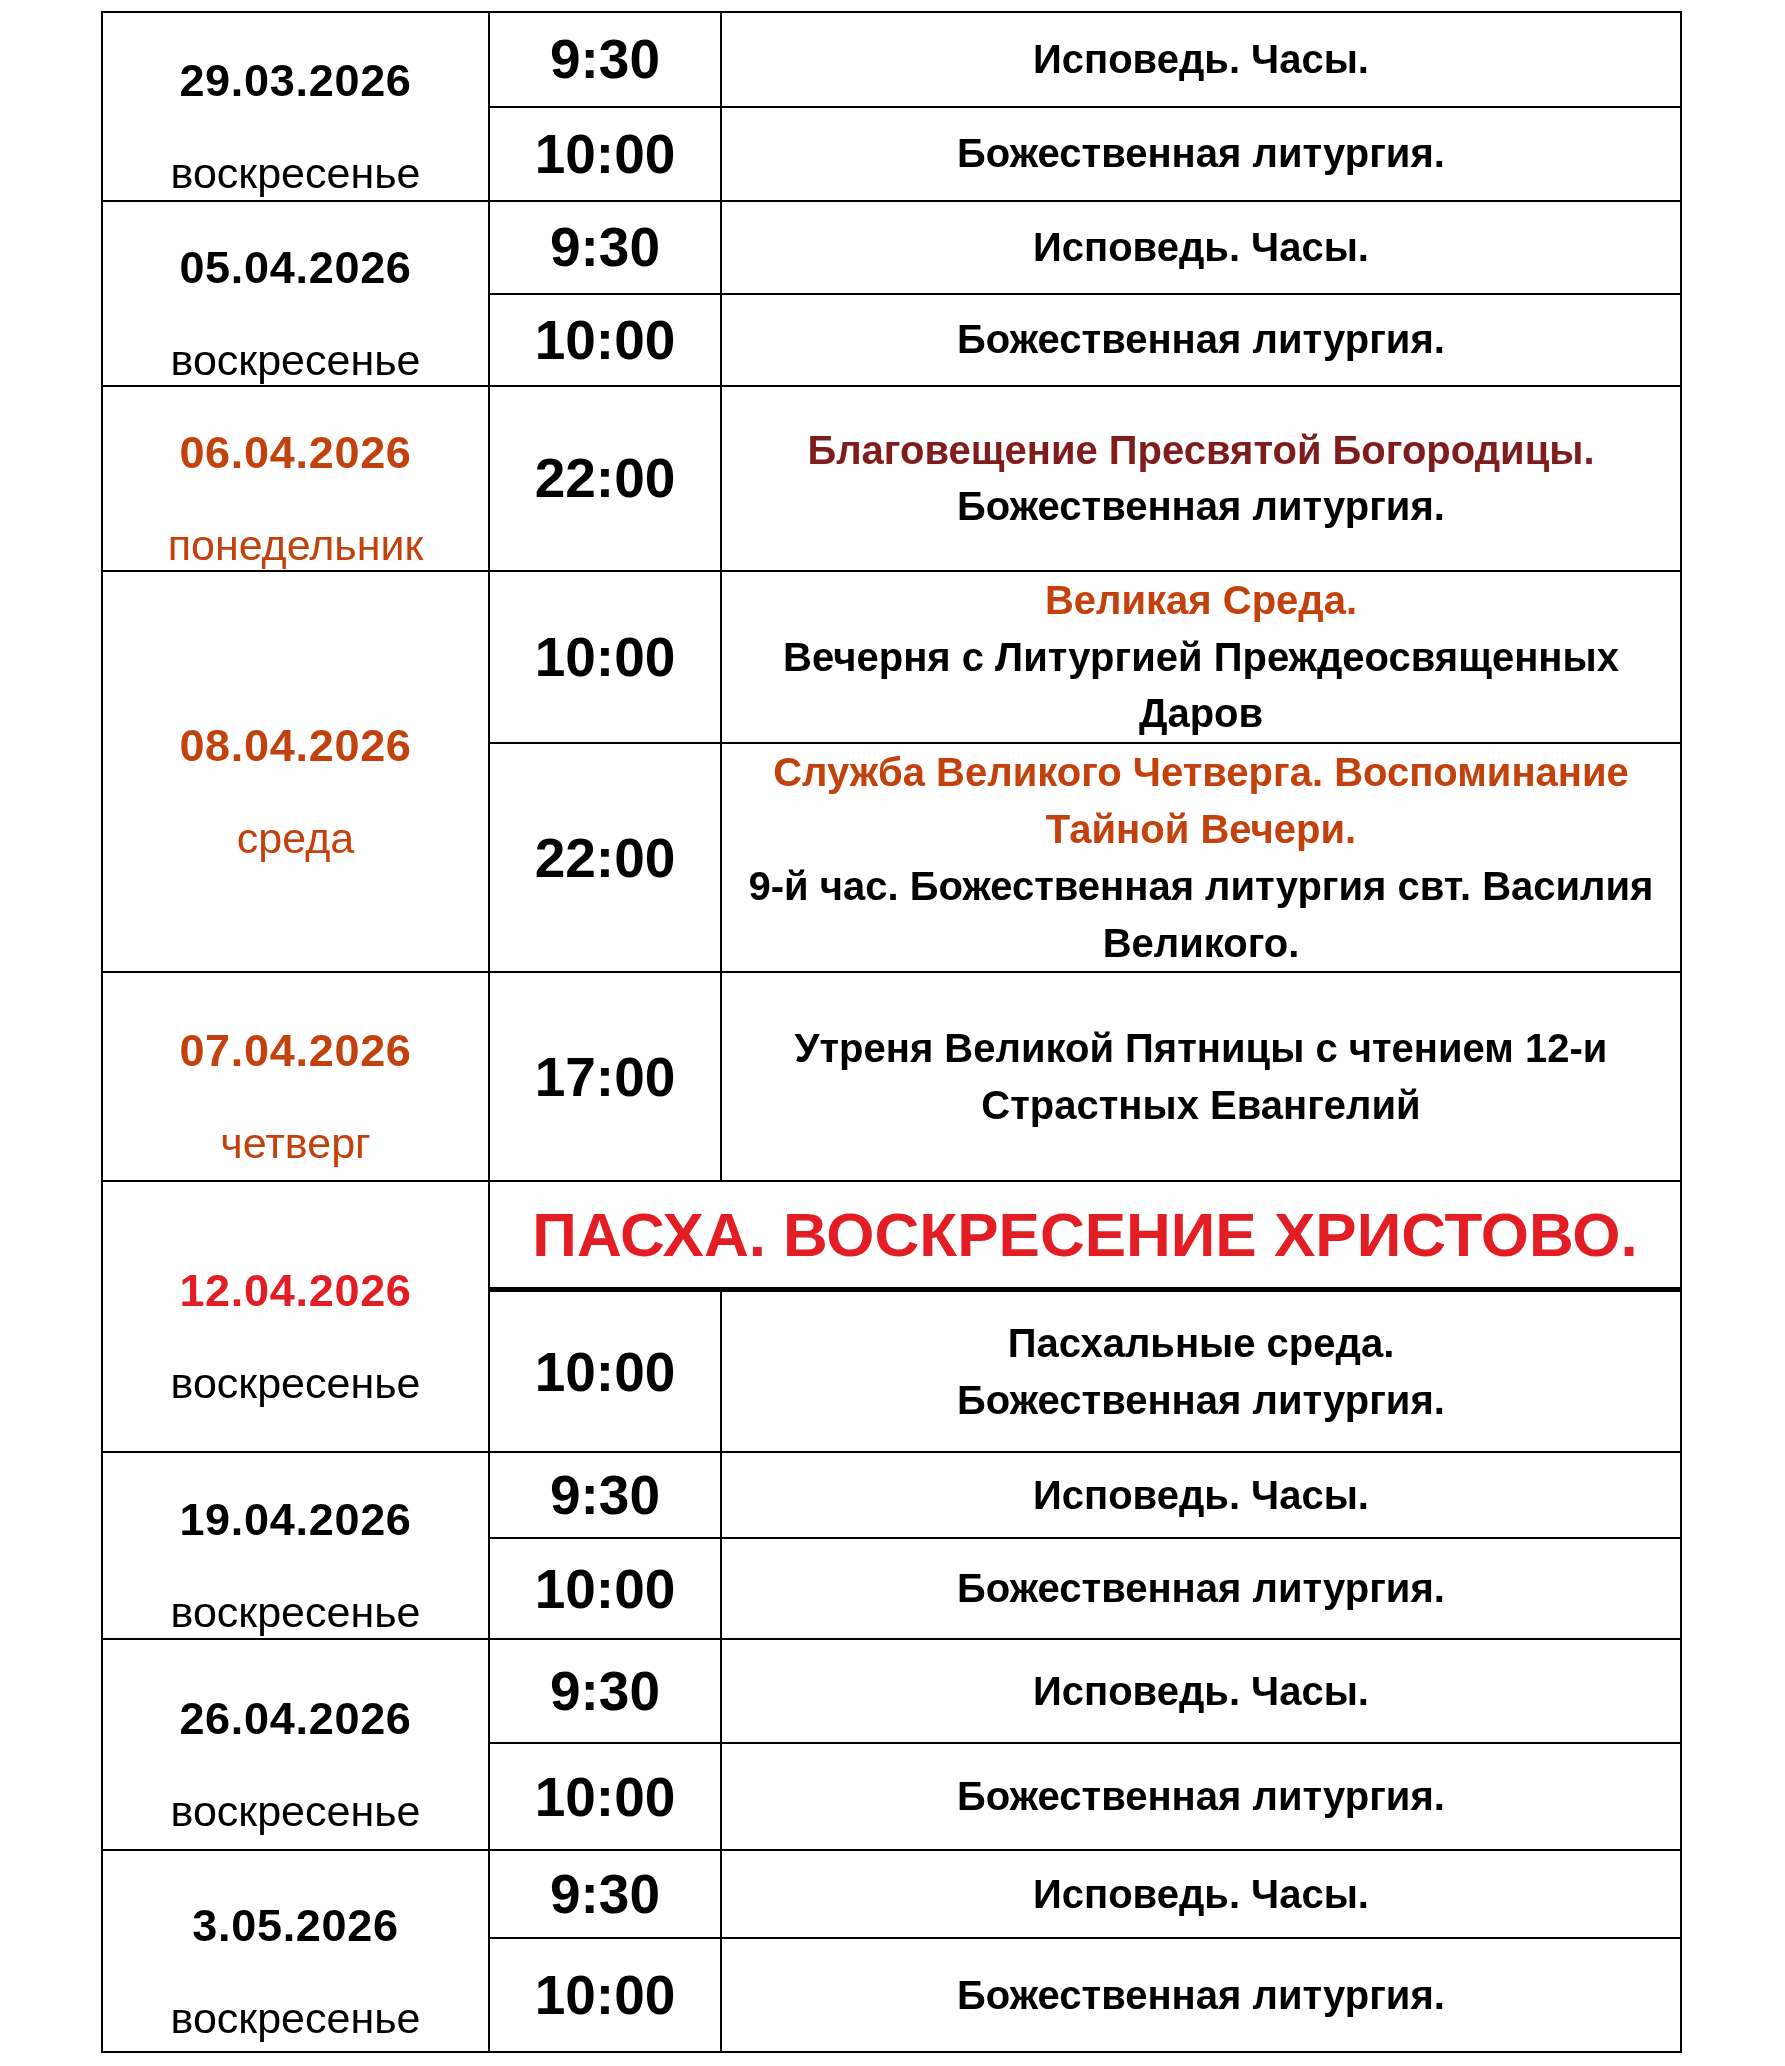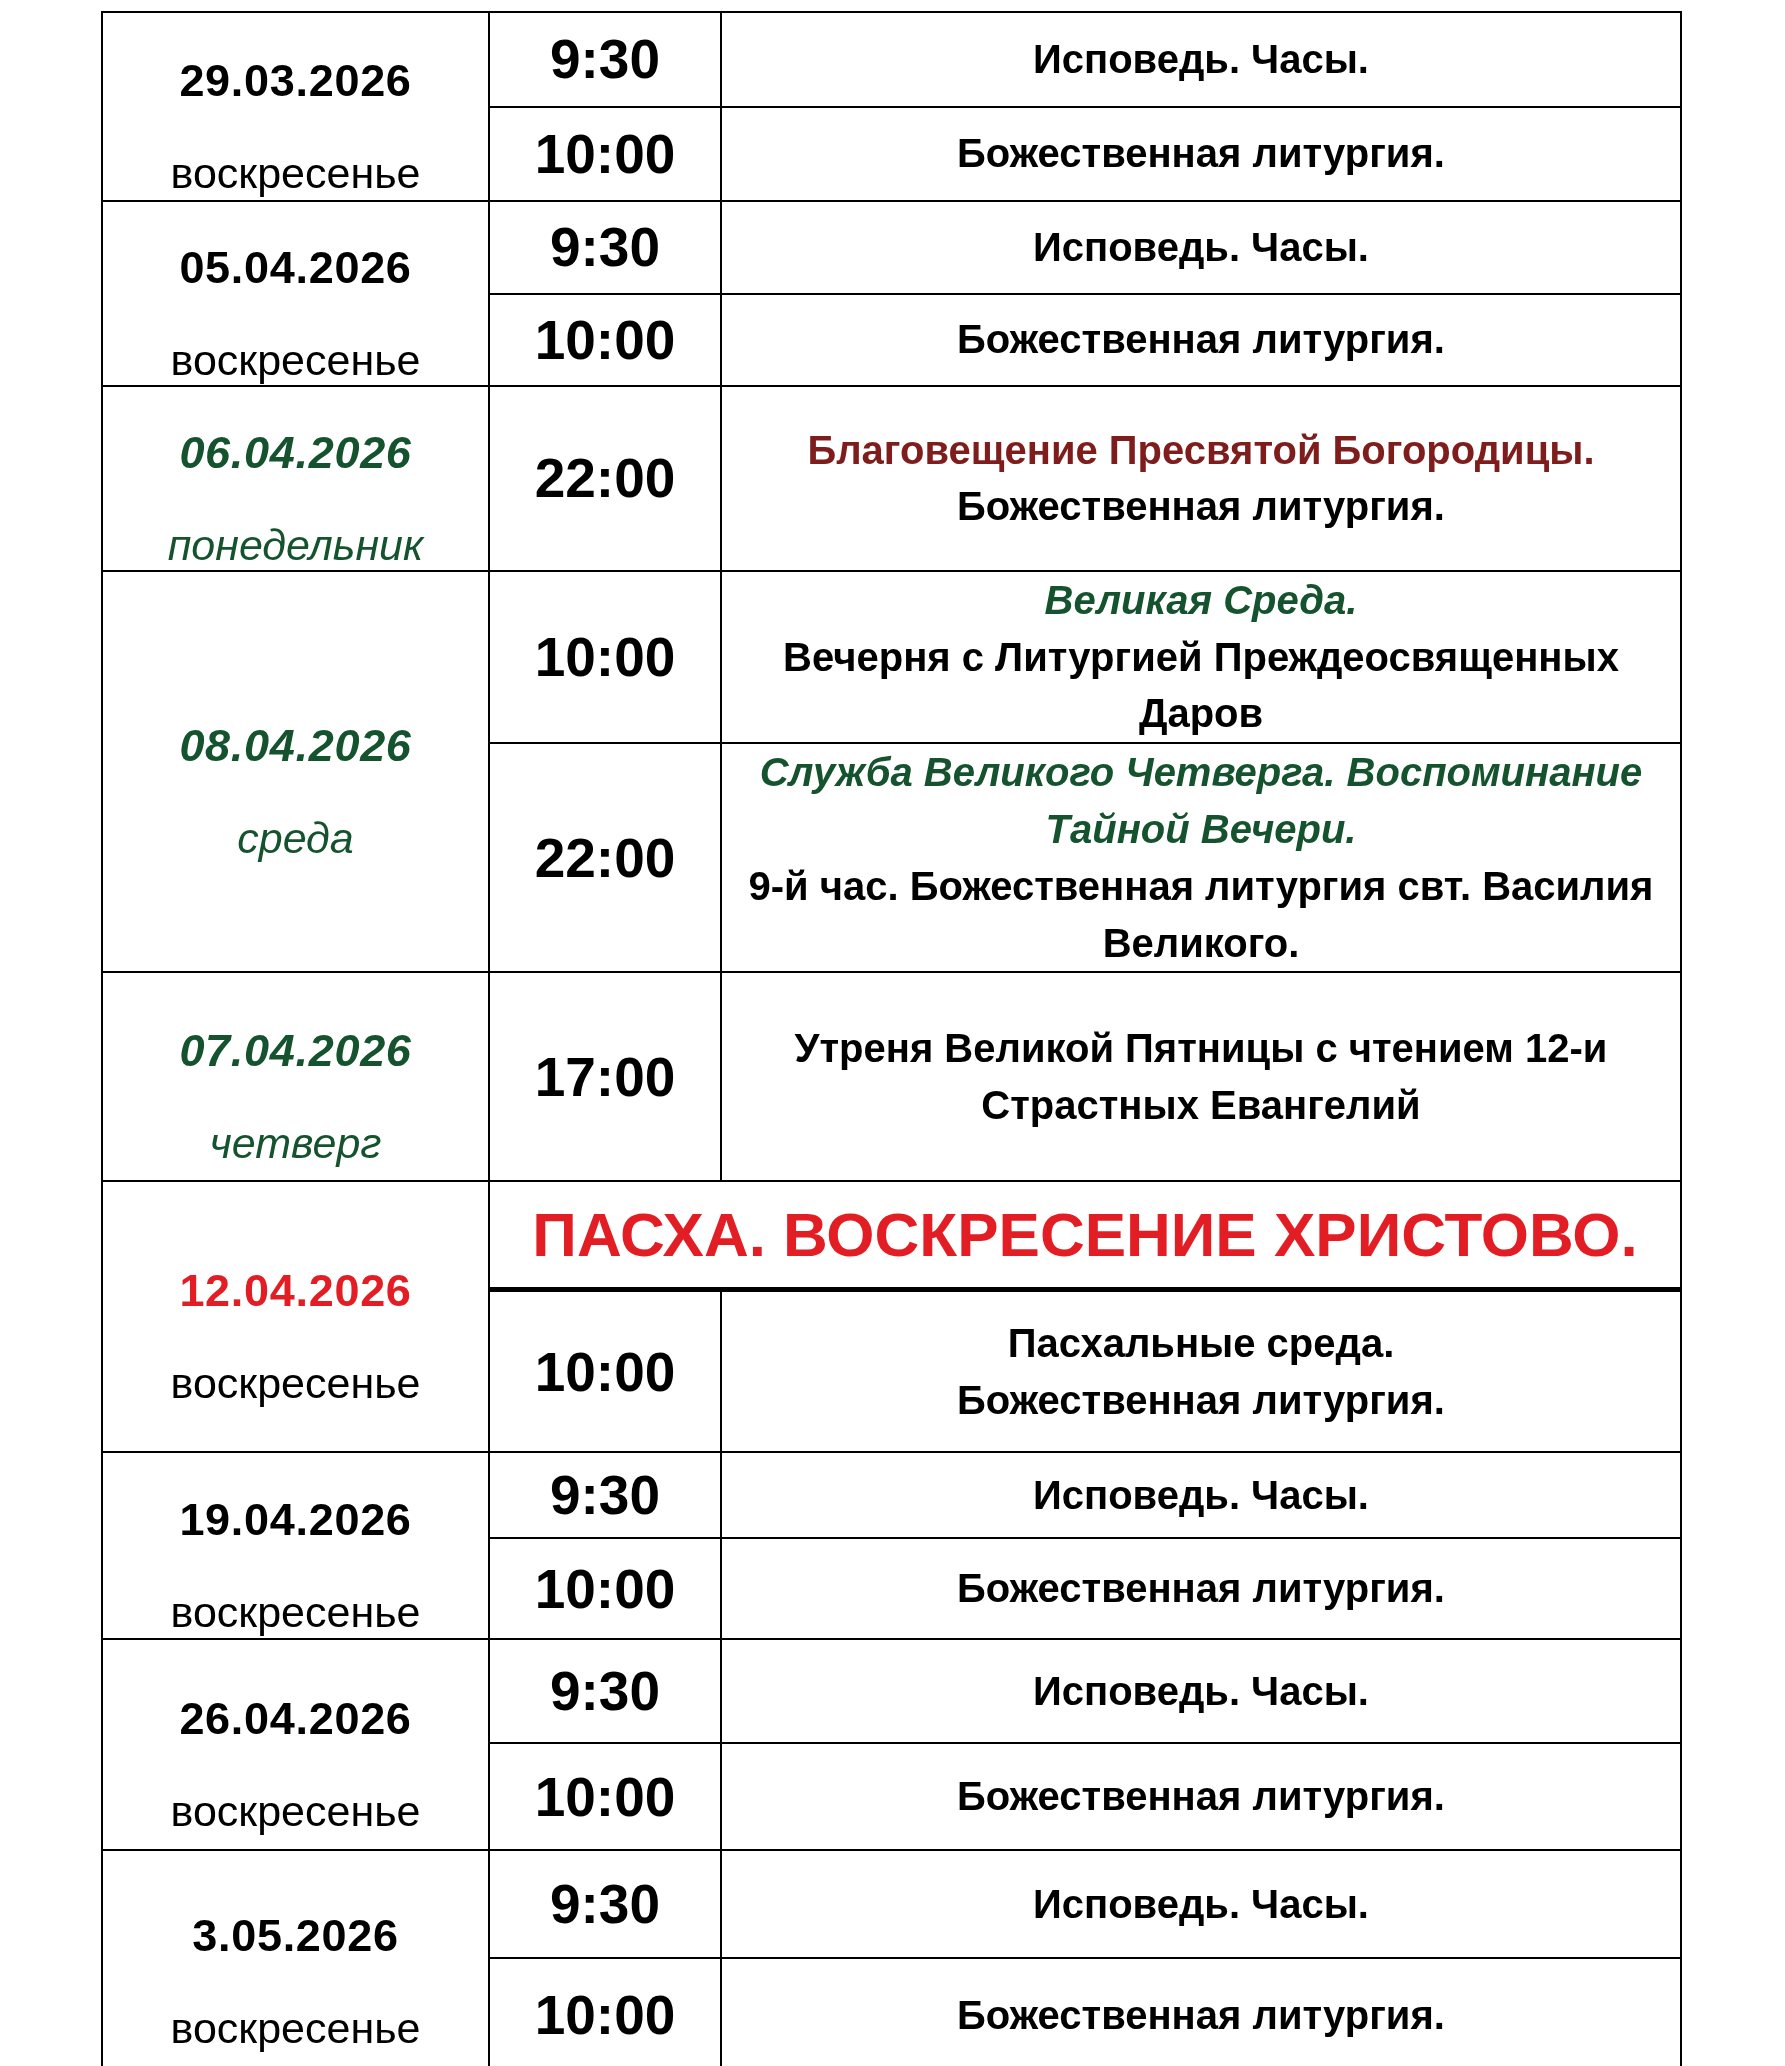--- a/index.html
+++ b/index.html
@@ -64,21 +64,21 @@
     line-height: 1.42;
     margin-top: 23px;
   }
   .desc-line { }
   .banner-cell {
     font-size: 62px;
     font-weight: bold;
     color: #E21E24;
     border-bottom-width: 5px;
   }
-  .purple { color: #14532d; font-style: italic; }
+  .purple { color: #c2410c; }
   .blue   { color: #7f1d1d; }
   .red    { color: #E21E24; }
 </style>
 </head>
 <body>
 
 <div class="sheet">
   <table class="schedule">
     <colgroup>
       <col style="width:387px">
@@ -221,21 +221,21 @@
         <div class="desc-line">Исповедь. Часы.</div>
       </td>
     </tr>
     <tr style="height:107px">
       <td class="time-cell">10:00</td>
       <td class="desc-cell">
         <div class="desc-line">Божественная литургия.</div>
       </td>
     </tr>
 
-    <tr style="height:108px">
+    <tr style="height:88px">
       <td class="date-cell" rowspan="2">
         <div class="date-wrap">
           <div class="date">3.05.2026</div>
           <div class="day">воскресенье</div>
         </div>
       </td>
       <td class="time-cell">9:30</td>
       <td class="desc-cell">
         <div class="desc-line">Исповедь. Часы.</div>
       </td>

